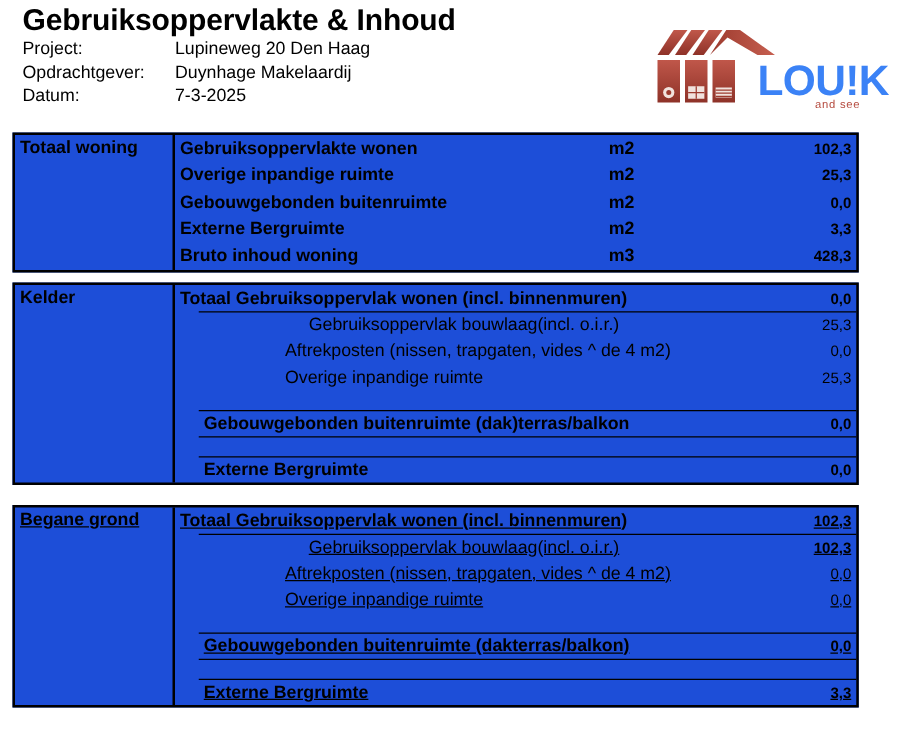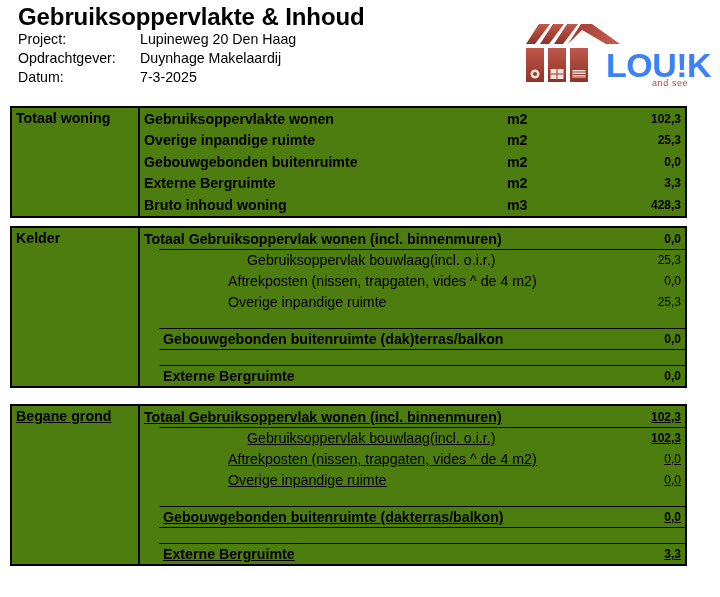--- a/index.html
+++ b/index.html
@@ -72,21 +72,21 @@
     line-height: 10px;
   }
 
   
   .block {
     position: absolute;
     left: 10px;
     width: 677px;
     border: 2.5px solid #000000;
     box-sizing: border-box;
-    background: #4d7c0f;
+    background: #1d4ed8;
   }
   .block-inner {
     display: flex;
     align-items: stretch;
   }
   .side-cell {
     flex: 0 0 128px;
     width: 128px;
     border-right: 2.5px solid #000000;
     box-sizing: border-box;
@@ -122,21 +122,21 @@
     font-size: 12px;
     text-align: right;
     padding-right: 4px;
   }
   .bold { font-weight: bold; }
   .indent { padding-left: 84px; }
   .rule-top { border-top: 1.6px solid #000000; margin-left: 19px; }
   .spacer-row { height: 16px; }
 
   
-  #block-totaal .row { height: 21.5px; }
+  #block-totaal .row { height: 21.5px; gap: 20px; }
 </style>
 </head>
 <body>
 
 <div class="header">
   <div class="doc-title">Gebruiksoppervlakte &amp; Inhoud</div>
 
   <div class="meta-row">
     <div class="meta-label">Project:</div>
     <div class="meta-value">Lupineweg 20 Den Haag</div>

